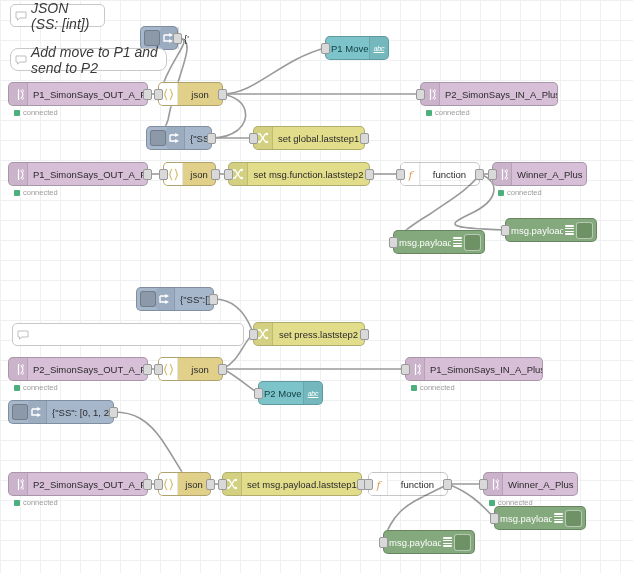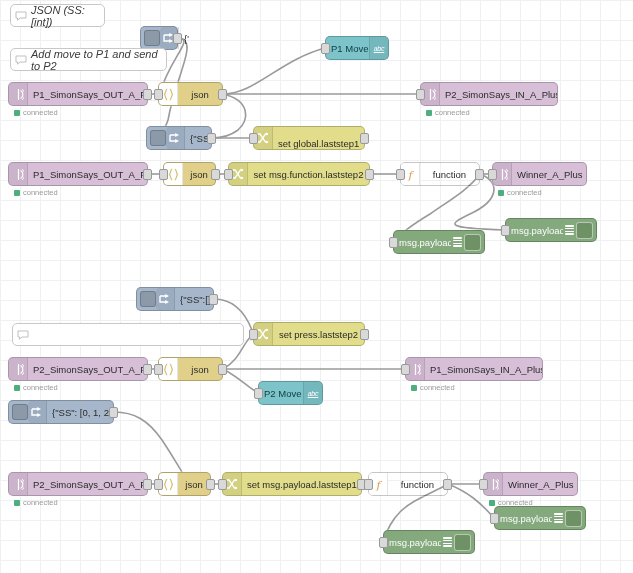--- a/index.html
+++ b/index.html
@@ -86,21 +86,21 @@
     position:absolute;width:7px;height:9px;border-radius:2px;
     background:#d9d9d9;border:1px solid #999;top:50%;margin-top:-5px;
   }
   .port.in{left:-5px;}
   .port.out{right:-5px;}
 
   
   .comment{
     position:absolute;height:23px;box-sizing:border-box;
     background:#ffffff;border:1px solid #c8c8c8;border-radius:5px;
-    display:flex;align-items:center;font-size:11px;font-style:italic;
+    display:flex;align-items:center;font-size:14px;font-style:italic;
     color:#3a3a3a;padding-right:8px;
   }
   .comment .bub{
     width:20px;display:flex;align-items:center;justify-content:center;flex:0 0 20px;
   }
 
   
   .status{
     position:absolute;font-size:7.5px;color:#9a9a9a;
     display:flex;align-items:center;gap:3px;white-space:nowrap;
@@ -208,21 +208,21 @@
         <span class="itray">
           <svg width="12" height="12" viewBox="0 0 12 12">
             <path d="M1 3 H7 M1 3 L1 9 H7" stroke="#fff" stroke-width="1.4" fill="none"></path>
             <path d="M6.2 1 L10 3 L6.2 5 Z" fill="#fff"></path>
             <path d="M6.2 7 L10 9 L6.2 11 Z" fill="#fff"></path>
           </svg>
         </span>
         <span class="lbl">{"SS":[]}</span>
         <span class="port out"></span>
       </div>
-      <div class="node n-change" style="left: 253px; top: 126px; width: 112px; align-items: flex-end;">
+      <div class="node n-change" style="left: 253px; top: 126px; width: 112px;">
         <span class="itray">
           <svg width="12" height="12" viewBox="0 0 12 12">
             <path d="M0.7 2 H3 L8.5 10 H11" stroke="#fff" stroke-width="1.3" fill="none"></path>
             <path d="M0.7 10 H3 L8.5 2 H11" stroke="#fff" stroke-width="1.3" fill="none"></path>
             <path d="M9.2 0.6 L11.4 2 L9.2 3.4 Z" fill="#fff"></path>
             <path d="M9.2 8.6 L11.4 10 L9.2 11.4 Z" fill="#fff"></path>
           </svg>
         </span>
         <span class="lbl">set global.laststep1</span>
         <span class="port in"></span>
@@ -496,21 +496,21 @@
     </div>
   <div id="comment-layer">
       <div class="comment" style="left: 10px; top: 4px; width: 95px;">
         <span class="bub">
           <svg width="12" height="10" viewBox="0 0 12 10">
             <path d="M1 1 H11 V7 H5 L2.5 9.2 V7 H1 Z" fill="none" stroke="#bfbfbf" stroke-width="1"></path>
           </svg>
         </span>
         <span>JSON (SS: [int])</span>
       </div>
-      <div class="comment" style="left: 10px; top: 48px; width: 157px;">
+      <div class="comment" style="left: 10px; top: 48px; width: 157px; border-radius: 8px;">
         <span class="bub">
           <svg width="12" height="10" viewBox="0 0 12 10">
             <path d="M1 1 H11 V7 H5 L2.5 9.2 V7 H1 Z" fill="none" stroke="#bfbfbf" stroke-width="1"></path>
           </svg>
         </span>
         <span>Add move to P1 and send to P2</span>
       </div>
       <div class="comment" style="left: 12px; top: 323px; width: 232px;">
         <span class="bub">
           <svg width="12" height="10" viewBox="0 0 12 10">

